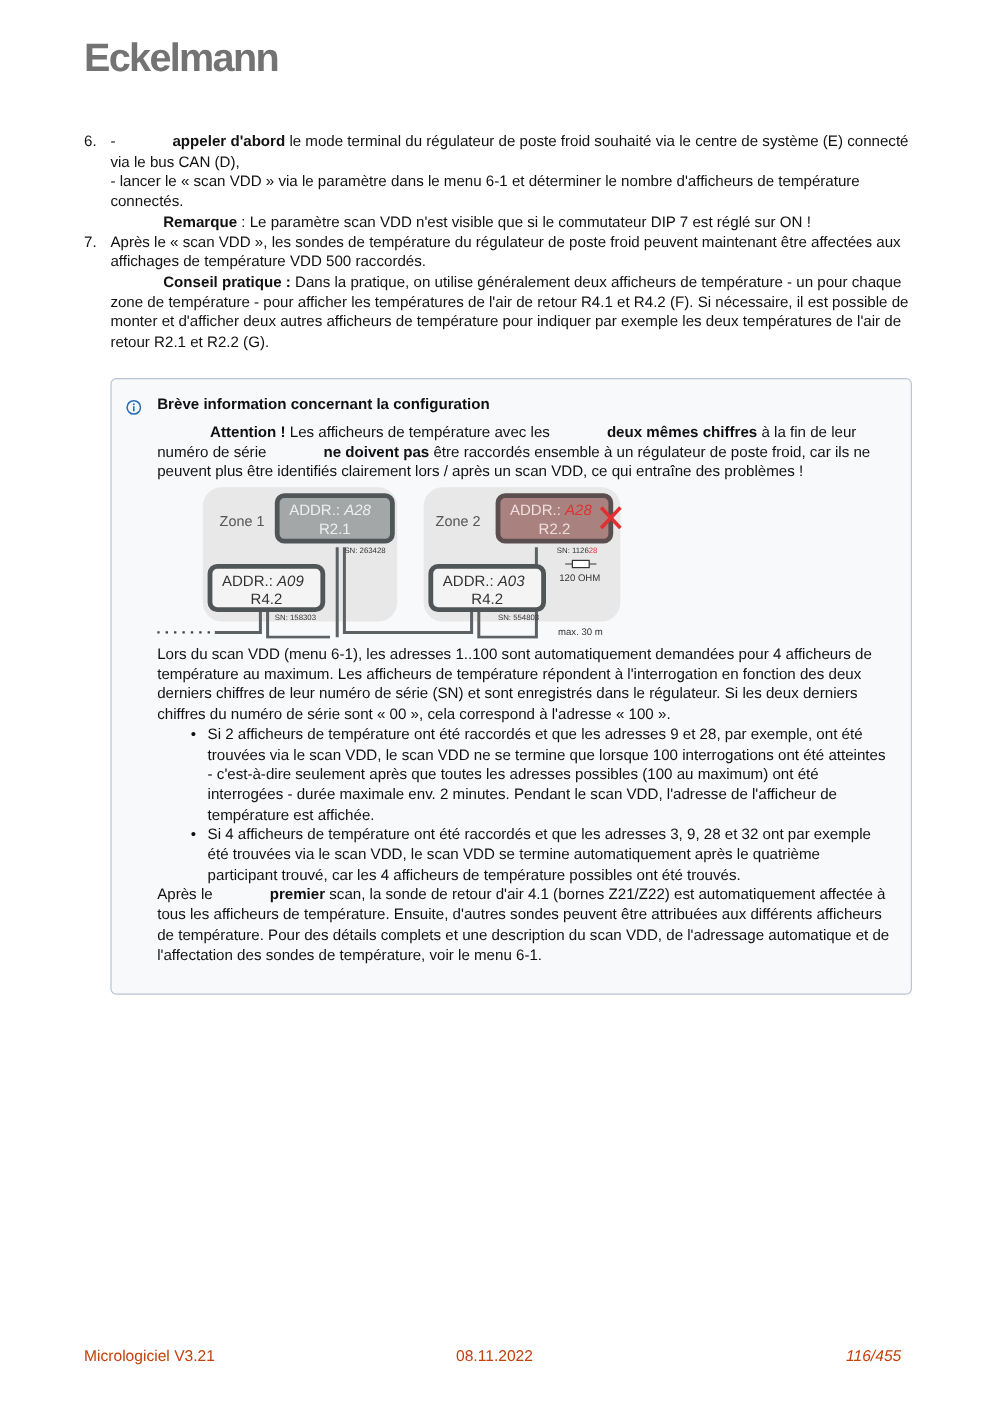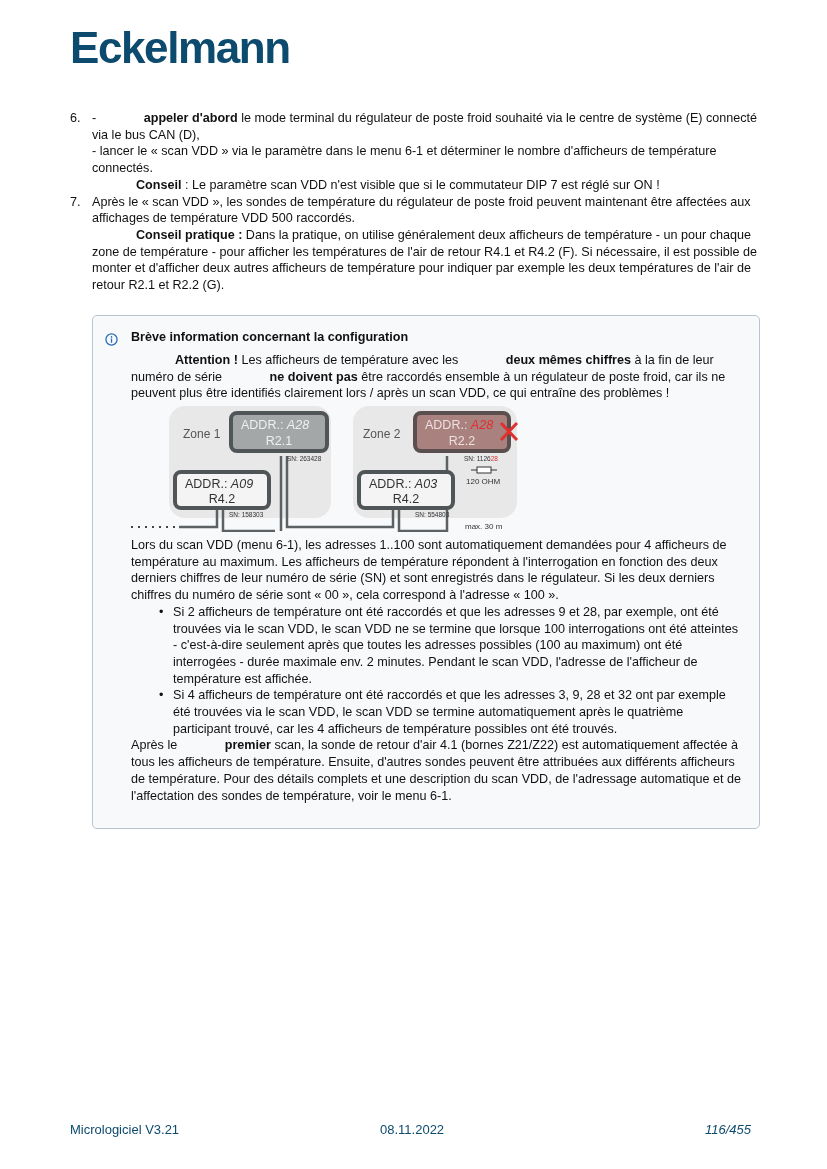--- a/index.html
+++ b/index.html
@@ -1,46 +1,46 @@
 <!DOCTYPE html>
 <html><head>
 <meta charset="utf-8">
 <style>
   html, body { margin:0; padding:0; background:#fff; }
   body { width:827px; height:1169px; position:relative; overflow:hidden;
          font-family:"Liberation Sans", sans-serif; color:#111; font-size:12.6px; line-height:16.7px; }
   .logo { position:absolute; left:70px; top:40px; font-family:"Liberation Sans", sans-serif;
-          font-weight:bold; font-size:44px; letter-spacing:-1.4px; color:#0c4a6e; }
+          font-weight:bold; font-size:33px; letter-spacing:-1.4px; color:#737373; }
   .list { position:absolute; left:70px; top:110px; width:690px; margin:0; padding:0; list-style:none; }
   .list li { position:relative; padding-left:22px; }
   .list .num { position:absolute; left:0; top:0; }
   b { font-weight:bold;margin-left:44px; }
   .note { position:absolute; left:92px; top:315px; width:668px; height:514px; box-sizing:border-box;
           border:1.5px solid #b8c4d2; border-radius:5px; background:#f8f9fb; }
   .note-icon { position:absolute; left:12px; top:17px; width:13px; height:13px; }
   .note-title { position:absolute; left:38px; top:13px; font-weight:bold; }
   .note-body { position:absolute; left:38px; top:36px; width:612px; }
   .diagram { position:absolute; left:38px; top:88px; width:400px; height:128px; }
   .after { position:absolute; left:38px; top:221px; width:612px; }
   .bullets { margin:0; padding:0; list-style:none; }
   .bullets li { position:relative; padding-left:30px; margin-left:12px; }
   .bullets li .dot { position:absolute; left:16px; top:0; }
-  .footer { position:absolute; top:1122px; font-size:13px; color:#0c4a6e; }
+  .footer { position:absolute; top:1122px; font-size:13px; color:#c2410c; }
 </style>
 </head>
 <body>
 
 <div class="logo">Eckelmann</div>
 
 <ol class="list">
   <li>
     <span class="num">6.</span>
     <div><span>- </span><b>appeler d'abord</b><span> le mode terminal du régulateur de poste froid souhaité via le centre de système (E) connecté via le bus CAN (D),</span></div>
     <div>- lancer le « scan VDD » via le paramètre dans le menu 6-1 et déterminer le nombre d'afficheurs de température connectés.</div>
-    <div><b>Conseil</b><span> : Le paramètre scan VDD n'est visible que si le commutateur DIP 7 est réglé sur ON !</span></div>
+    <div><b>Remarque</b><span> : Le paramètre scan VDD n'est visible que si le commutateur DIP 7 est réglé sur ON !</span></div>
   </li>
   <li>
     <span class="num">7.</span>
     <div>Après le « scan VDD », les sondes de température du régulateur de poste froid peuvent maintenant être affectées aux affichages de température VDD 500 raccordés.</div>
     <div><b>Conseil pratique :</b><span> Dans la pratique, on utilise généralement deux afficheurs de température - un pour chaque zone de température - pour afficher les températures de l'air de retour R4.1 et R4.2 (F). Si nécessaire, il est possible de monter et d'afficher deux autres afficheurs de température pour indiquer par exemple les deux températures de l'air de retour R2.1 et R2.2 (G).</span></div>
   </li>
 </ol>
 
 <div class="note">
   <svg class="note-icon" viewBox="0 0 14 14">

